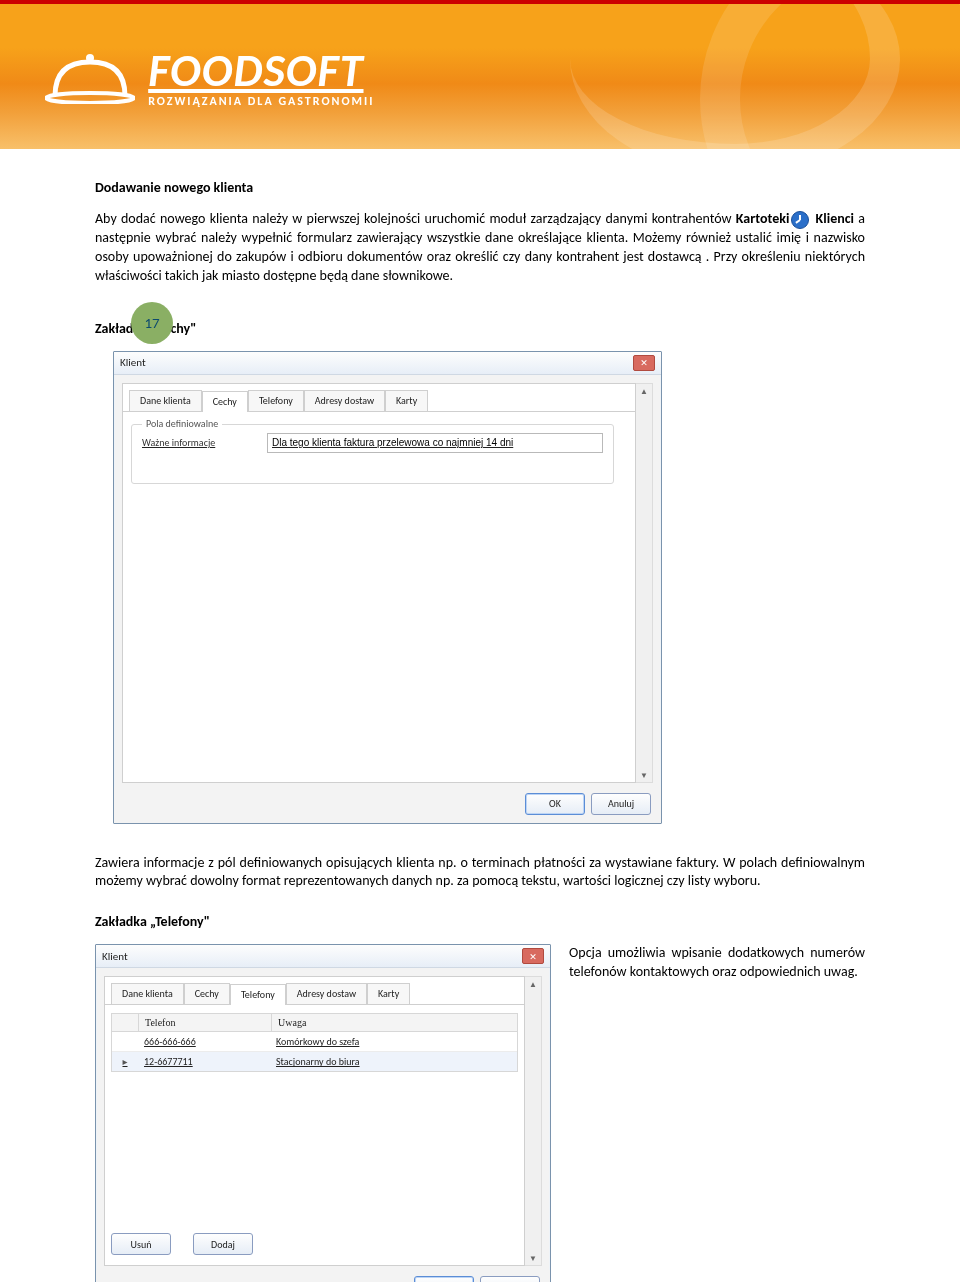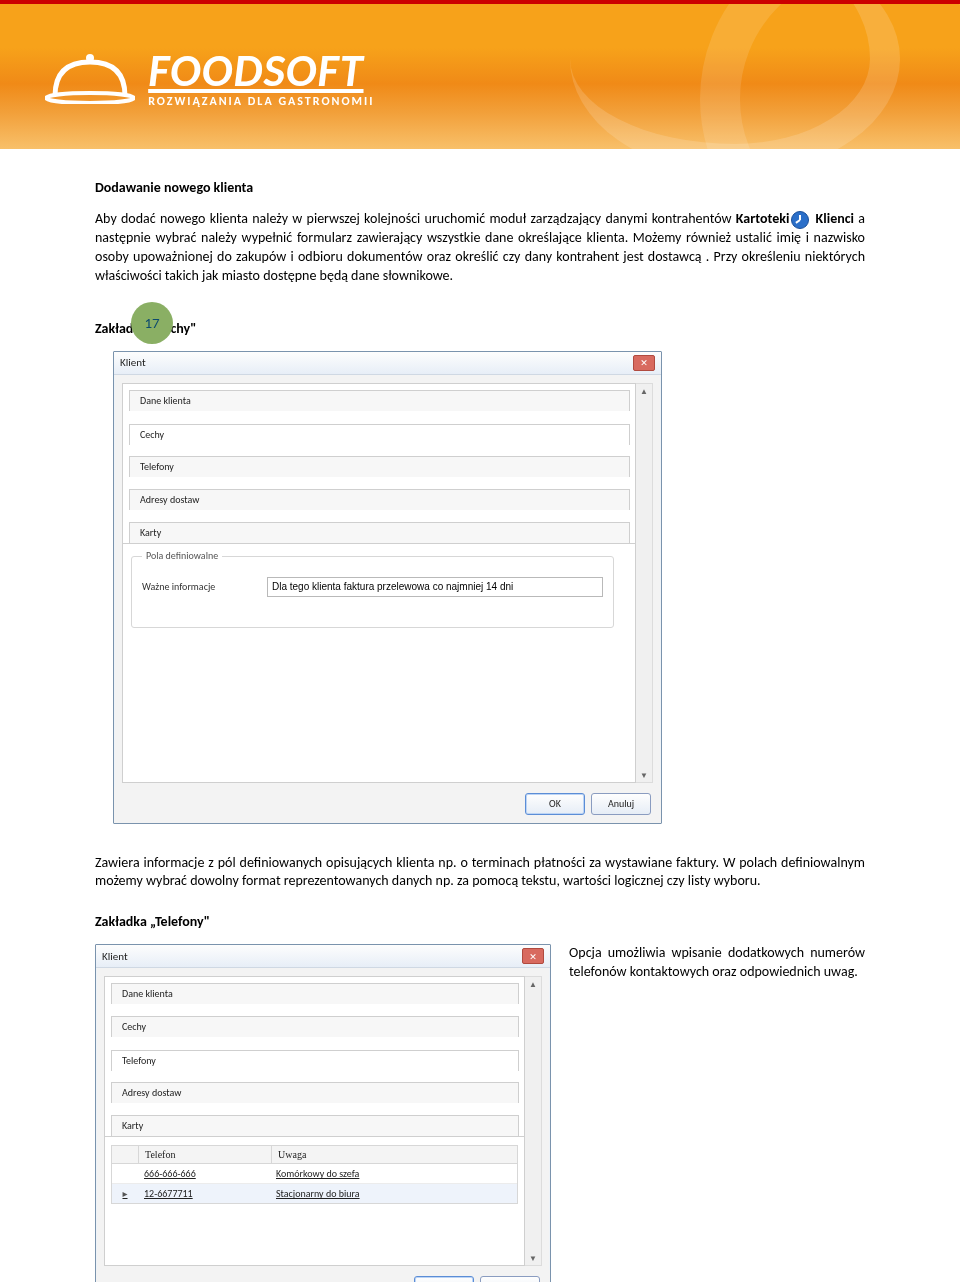--- a/index.html
+++ b/index.html
@@ -31,24 +31,24 @@
   
   .dialog { border:1px solid #7a93ad; background:#f3f3f3; border-radius:1px; font-size:11px; color:#222; box-shadow:0 0 0 1px #eef3f8 inset; }
   .dlg-title { height:22px; background:linear-gradient(#fdfdfd,#e7eef7); display:flex; align-items:center; padding:0 6px; font-size:11px; border-bottom:1px solid #cfd8e3; }
   .dlg-title .spacer { flex:1; }
   .dlg-close { width:20px; height:14px; background:#d86a5f; border:1px solid #b04a3f; border-radius:2px; display:flex; align-items:center; justify-content:center; color:#fff; font-size:9px; }
   .dlg-body { padding:8px 8px 4px 8px; display:flex; }
   .dlg-inner { flex:1; border:1px solid #cfcfcf; background:#fff; padding:6px 6px 10px 6px; min-height:0; position:relative; }
   .dlg-scroll { width:16px; background:#f0f0f0; border:1px solid #dcdcdc; border-left:none; position:relative; }
   .dlg-scroll .arrow { height:14px; display:flex; align-items:center; justify-content:center; font-size:8px; color:#666; }
   .dlg-scroll .track { position:absolute; top:14px; bottom:14px; left:0; right:0; }
-  .tabs { display:flex; gap:12px; border-bottom:1px solid #cfcfcf; margin:0 -6px 8px -6px; padding:0 6px;flex-direction:column; }
+  .tabs { display:flex; gap:1px; border-bottom:1px solid #cfcfcf; margin:0 -6px 8px -6px; padding:0 6px; }
   .tab { padding:3px 10px 4px 10px; border:1px solid #cfcfcf; border-bottom:none; background:#f7f7f7; font-size:10px; margin-right:-1px; cursor:pointer; }
   .tab.active { background:#fff; position:relative; top:1px; }
-  .groupbox { border:1px solid #d7d7d7; border-radius:3px; margin:12px 15px 2px 2px; padding:14px 10px 12px 10px; position:relative; }
+  .groupbox { border:1px solid #d7d7d7; border-radius:3px; margin:12px 15px 2px 2px; padding:2px 10px 12px 10px; position:relative;text-decoration:underline; }
   .groupbox .legend { position:absolute; top:-8px; left:10px; background:#fff; padding:0 4px; font-size:10px; color:#555; }
   .formrow { display:flex; align-items:center; gap:10px; margin-top:6px; }
   .formrow .lbl { width:115px; font-size:10px; color:#333; }
   .formrow input[type=text] { flex:1; border:1px solid #b9b9b9; height:18px; padding:0 4px; font-size:10px; background:#fff; }
   .dlg-footer { display:flex; justify-content:flex-end; gap:6px; padding:6px 10px 8px 10px; background:#f3f3f3; }
   .btn { min-width:58px; height:20px; font-size:10px; border:1px solid #8a9cc0; background:linear-gradient(#fefefe,#e6edf6); border-radius:3px; display:flex; align-items:center; justify-content:center; cursor:pointer; }
   .btn.default { border:1px solid #5b8dd6; box-shadow:0 0 0 1px #bcd4f5 inset; }
   
   .gridhdr { display:flex; background:#f4f4f4; border:1px solid #d7d7d7; font-size:10px; }
   .gridhdr div { padding:3px 6px; border-right:1px solid #d7d7d7;font-family:Liberation Serif, serif; }

